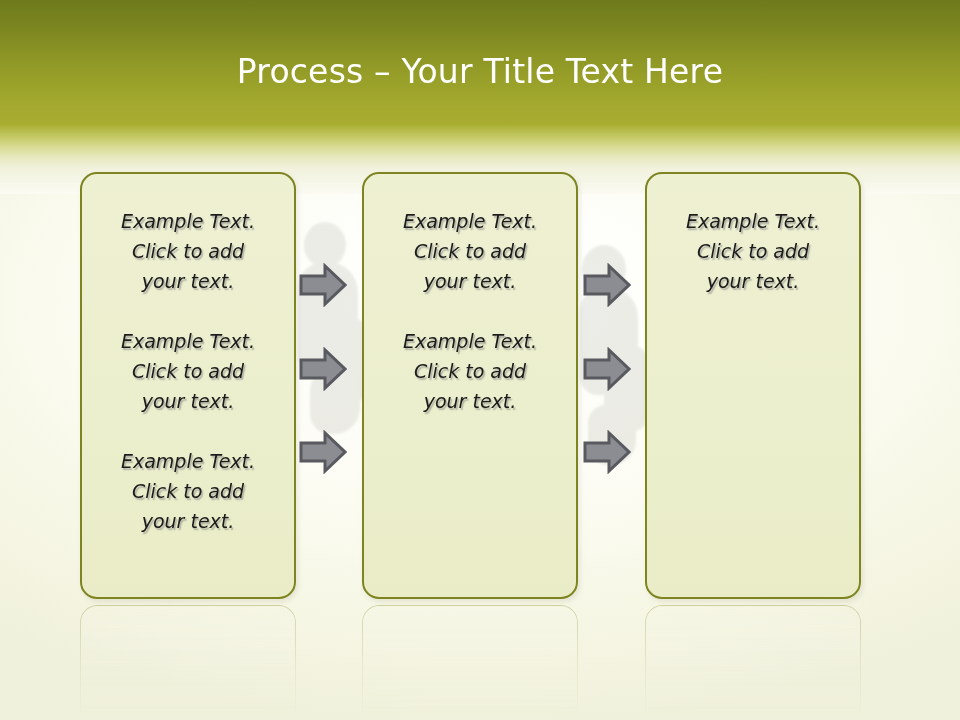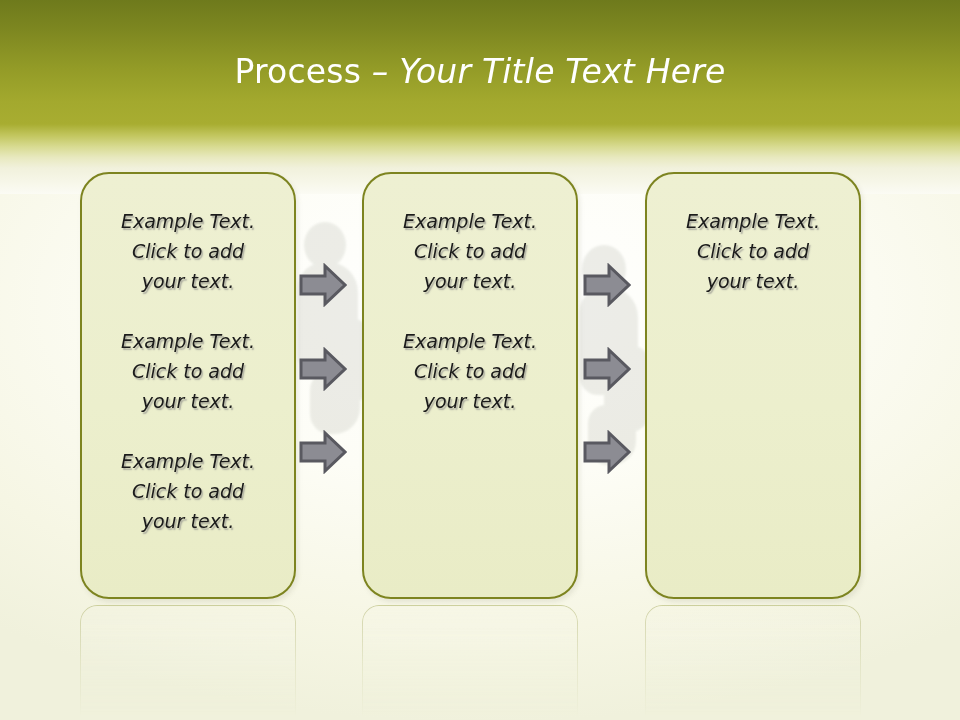--- a/index.html
+++ b/index.html
@@ -51,21 +51,21 @@
     left: 0; top: 52px;
     width: 960px;
     text-align: center;
     color: #ffffff;
     font-size: 33px;
     line-height: 40px;
     letter-spacing: 0.2px;
     white-space: nowrap;
   }
   #slide-title .t-bold { font-weight: normal; }
-  #slide-title .t-rest { font-weight: normal; font-style: italic; }
+  #slide-title .t-rest { font-weight: normal; }
 
   
   .silhouette {
     position: absolute;
     opacity: 0.30;
     filter: blur(1.2px);
   }
   .sil-head {
     position: absolute;
     background: #c3c5bb;
@@ -76,21 +76,21 @@
     background: #c3c5bb;
   }
 
   
   .process-box {
     position: absolute;
     top: 172px;
     width: 216px;
     height: 427px;
     border: 2px solid #7d8420;
-    border-radius: 29px;
+    border-radius: 17px;
     background: linear-gradient(to bottom, #eef0d2 0%, #ecefcd 55%, #e9ecc6 100%);
     box-sizing: border-box;
     box-shadow: 2px 3px 5px rgba(120,120,90,0.14);
     padding: 32px 14px 0 14px;
   }
   #box-1 { left: 80px; }
   #box-2 { left: 362px; }
   #box-3 { left: 645px; }
 
   .box-text {

